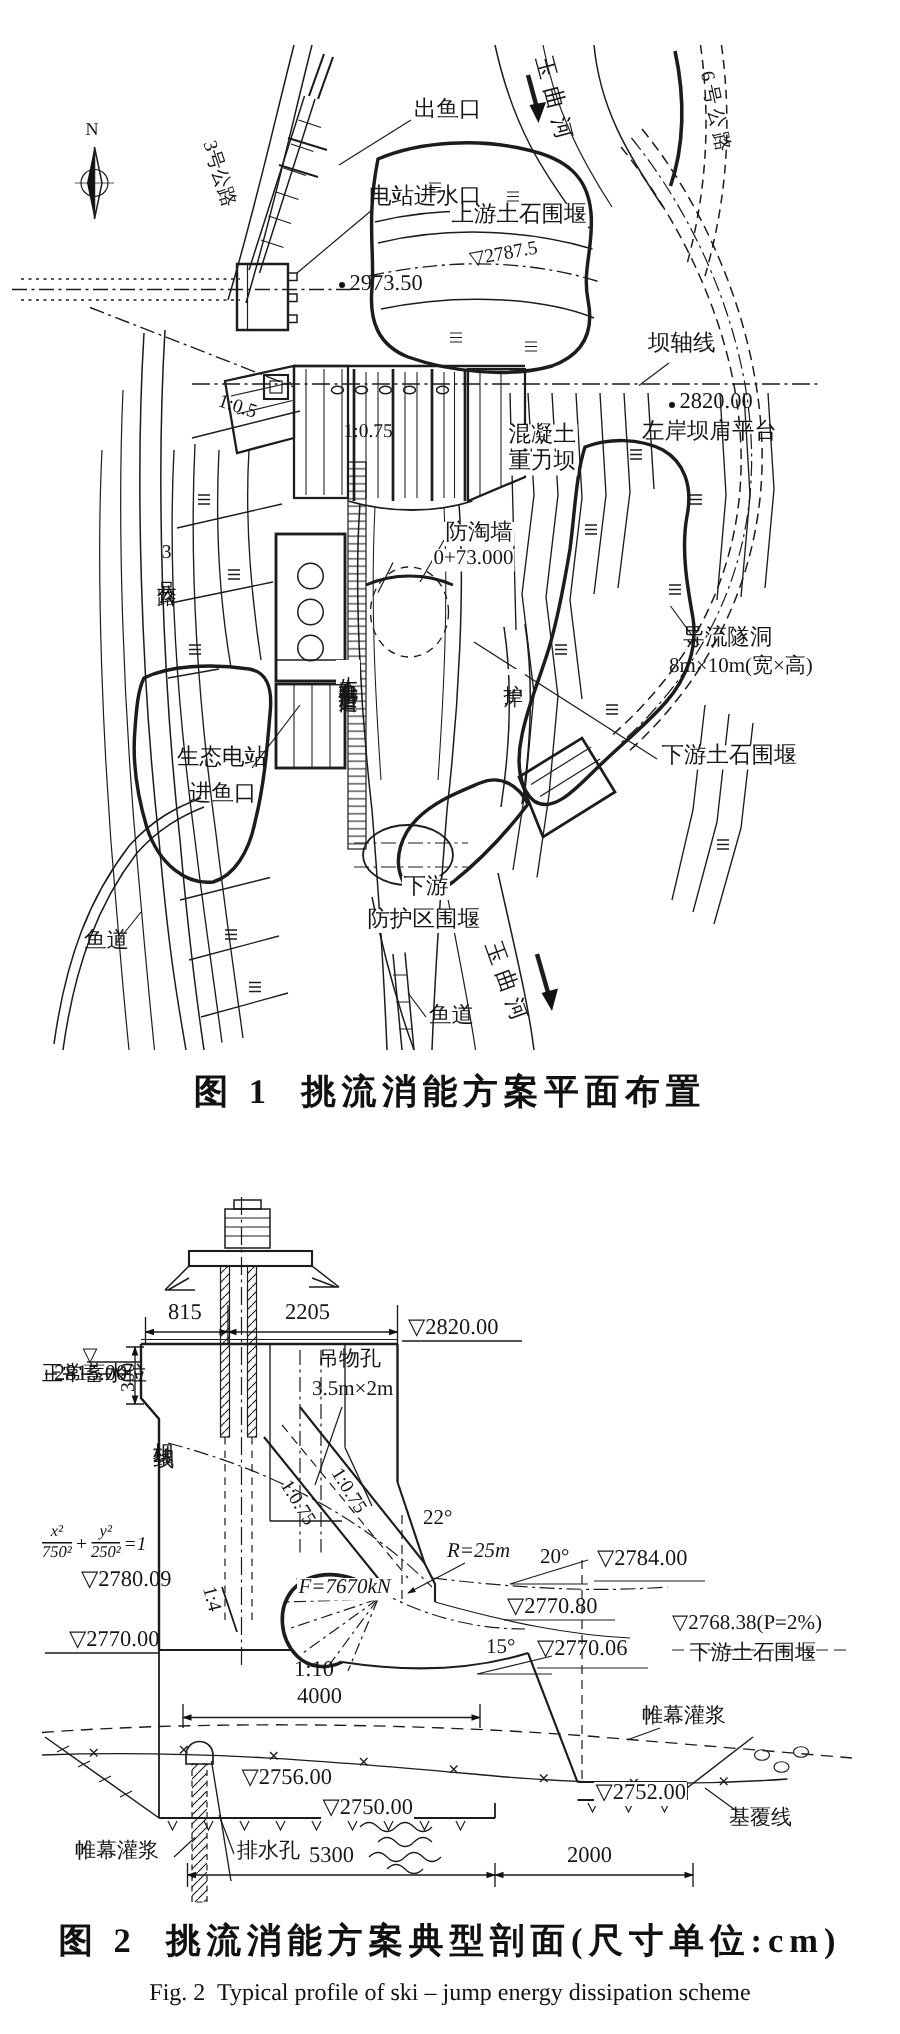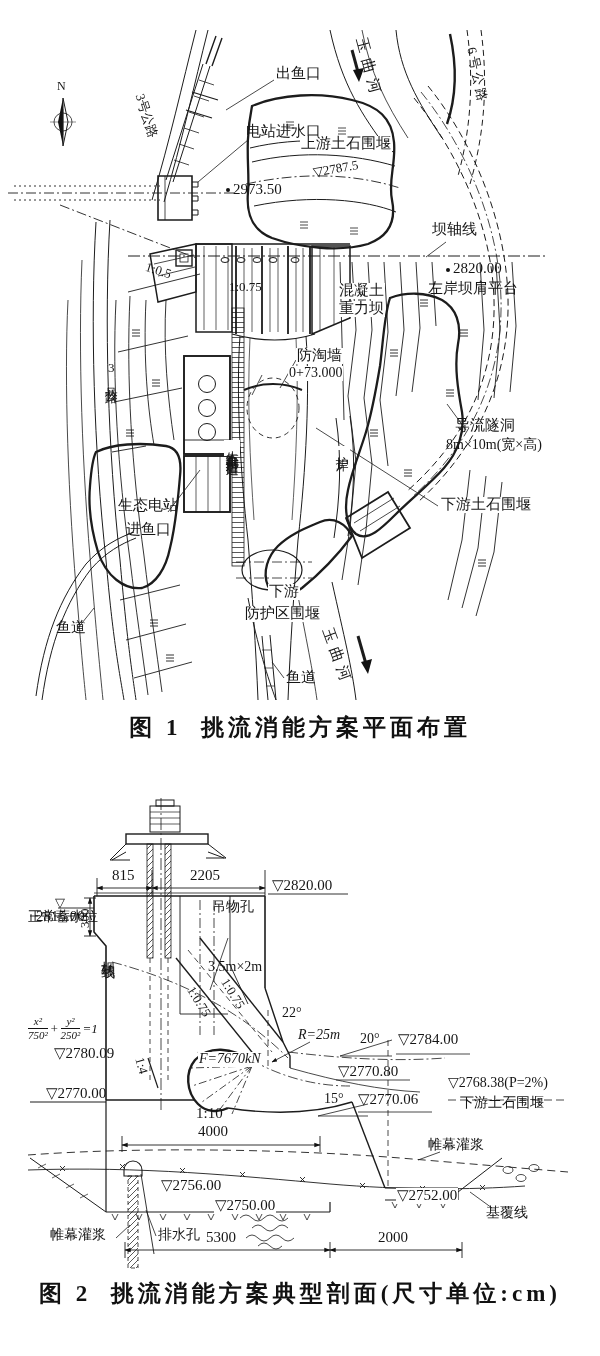--- a/index.html
+++ b/index.html
@@ -426,21 +426,21 @@
 <div class="caption cap-zh" style="top:712px;">图 1  挑流消能方案平面布置</div>
 
 <div class="lb" style="left:112px;top:868px;">815</div>
 <div class="lb" style="left:190px;top:868px;">2205</div>
 <div class="lb" style="left:272px;top:878px;">▽2820.00</div>
 <div class="lb" style="left:36px;top:882px;margin-top:27px;">2815.00</div>
 <div class="lb sm" style="left:55px;top:896px;">▽</div>
 <div class="lb n14" style="left:28px;top:910px;">正常蓄水位</div>
 <div class="lb sm rot" style="left:78px;top:928px;transform:rotate(-90deg);">300</div>
 <div class="lb n14" style="left:212px;top:900px;">吊物孔</div>
-<div class="lb n14" style="left:208px;top:920px;margin-top:40px;">3.5m×2m</div>
+<div class="lb n14" style="left:208px;top:920px;">3.5m×2m</div>
 <div class="lb vert n14" style="left:100px;top:950px;">坝轴线</div>
 <div class="lb sm rot" style="left:196px;top:984px;transform:rotate(58deg);">1:0.75</div>
 <div class="lb sm rot" style="left:230px;top:976px;transform:rotate(58deg);">1:0.75</div>
 <div class="lb n14" style="left:282px;top:1006px;">22°</div>
 <div class="lb n14 it" style="left:298px;top:1028px;">R=25m</div>
 <div class="lb n14" style="left:360px;top:1032px;">20°</div>
 <div class="lb" style="left:398px;top:1032px;">▽2784.00</div>
 
 <div class="eq" style="left:28px;top:1016px;">
   <span class="frac">
@@ -472,14 +472,15 @@
 <div class="lb wbg" style="left:160px;top:1178px;">▽2756.00</div>
 <div class="lb wbg" style="left:214px;top:1198px;">▽2750.00</div>
 <div class="lb wbg" style="left:396px;top:1188px;">▽2752.00</div>
 <div class="lb n14" style="left:486px;top:1206px;">基覆线</div>
 <div class="lb n14" style="left:50px;top:1228px;">帷幕灌浆</div>
 <div class="lb n14" style="left:158px;top:1228px;">排水孔</div>
 <div class="lb" style="left:206px;top:1230px;">5300</div>
 <div class="lb" style="left:378px;top:1230px;">2000</div>
 
 <div class="caption cap-zh" style="top:1278px;">图 2  挑流消能方案典型剖面(尺寸单位:cm)</div>
+<div class="caption cap-en" style="top:1320px;">Fig. 2  Typical profile of ski – jump energy dissipation scheme</div>
 
 </div>
 
 </body></html>

